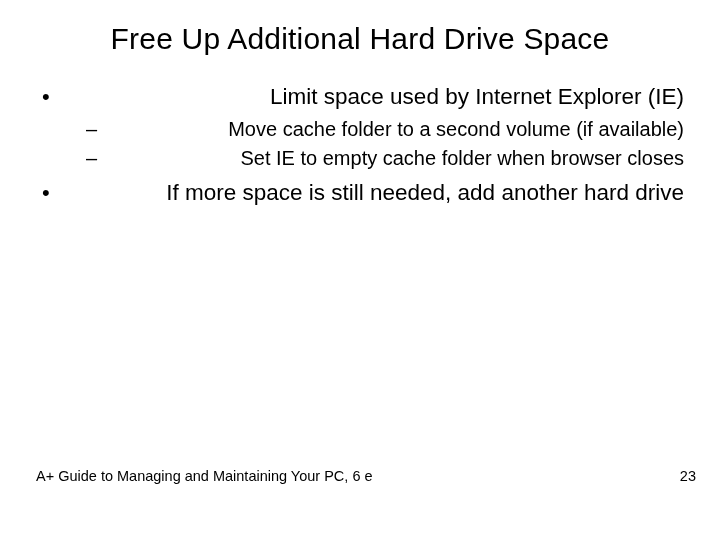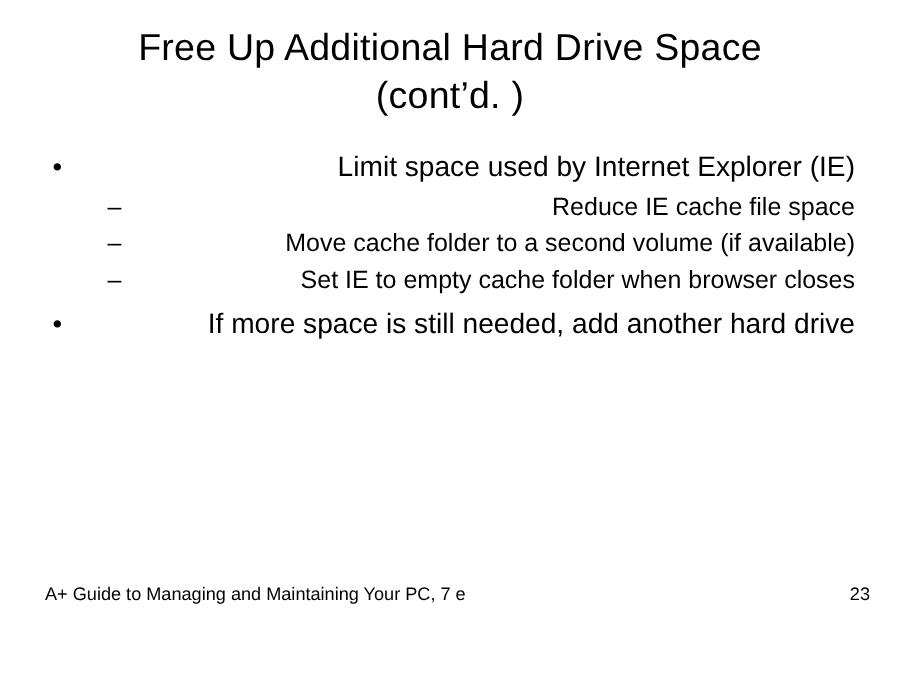--- a/index.html
+++ b/index.html
@@ -15,34 +15,32 @@
     .lvl2 > li::before { content: "–"; position: absolute; left: 22px; top: 0; font-size: 20px; }
     .footer-left { position: absolute; left: 36px; bottom: 28px; font-size: 14.5px; }
     .footer-right { position: absolute; right: 24px; bottom: 28px; font-size: 14.5px; }
   </style>
 </head>
 <body>
 
 <div class="slide">
   <h1 class="title">
     <span>Free Up Additional Hard Drive Space</span><br>
-    <span>(cont’d. )</span>
   </h1>
 
   <div class="content">
     <ul class="lvl1">
       <li>
         <span>Limit space used by Internet Explorer (IE)</span>
         <ul class="lvl2">
-          <li><span>Reduce IE cache file space</span></li>
           <li><span>Move cache folder to a second volume (if available)</span></li>
           <li><span>Set IE to empty cache folder when browser closes</span></li>
         </ul>
       </li>
       <li>
         <span>If more space is still needed, add another hard drive</span>
       </li>
     </ul>
   </div>
 
-  <div class="footer-left">A+ Guide to Managing and Maintaining Your PC, 7 e</div>
+  <div class="footer-left">A+ Guide to Managing and Maintaining Your PC, 6 e</div>
   <div class="footer-right">23</div>
 </div>
 
 </body></html>

